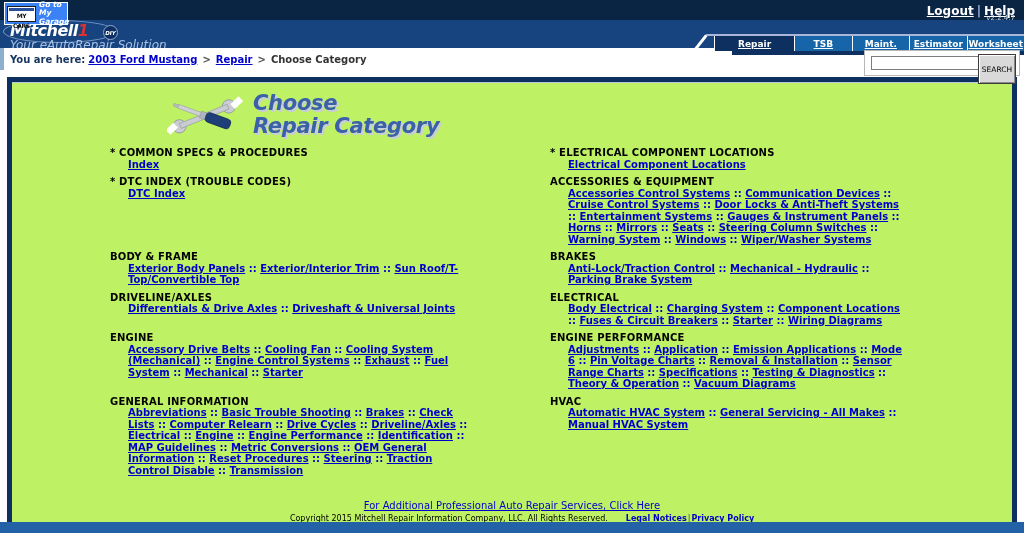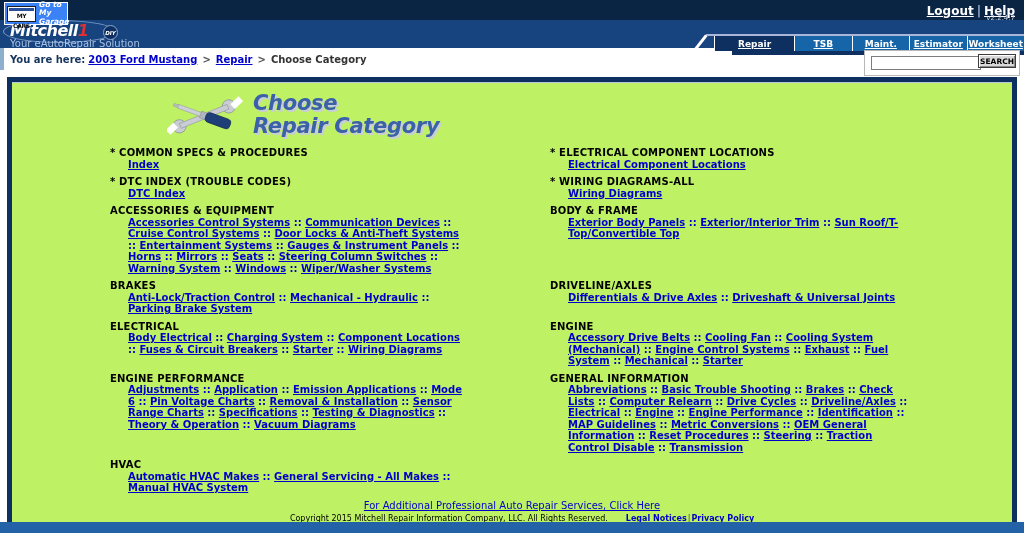--- a/index.html
+++ b/index.html
@@ -28,41 +28,41 @@
 
   .logobar { position:absolute; top:20px; left:0; width:100%; height:28px; background:#17437f; }
   .logo { position:absolute; left:10px; top:1px; width:130px; }
   .logo-text { font-size:16px; font-weight:bold; font-style:italic; color:#fff; letter-spacing:-0.5px; white-space:nowrap; }
   .logo-one { color:#e03030; }
   .logo-ellipse { position:absolute; left:-7px; top:-1px; width:112px; height:23px;
     border:1px solid rgba(170,195,230,0.65); border-radius:50%; pointer-events:none; }
   .diy-badge { position:absolute; left:93px; top:4px; width:15px; height:15px; border-radius:50%;
     background:#0d2f63; border:1px solid #8fa8cc; color:#fff; font-size:5.5px; font-weight:bold; font-style:italic;
     display:flex; align-items:center; justify-content:center; }
-  .logo-tagline { font-size:10px; color:#a9c2e4; margin-top:-2px; white-space:nowrap; }
+  .logo-tagline { font-size:12px; font-style:italic; color:#a9c2e4; margin-top:-2px; white-space:nowrap; }
 
   
   .tabs-assembly { position:absolute; top:34px; left:688px; right:0; height:21px; z-index:3; }
   .slash { position:absolute; left:10px; top:-1px; width:3px; height:22px; background:#fff; transform:rotate(38deg); }
   .accent-line { position:absolute; top:0; left:18px; right:0; height:2px; background:#a9b6d9; }
   .tabs { position:absolute; top:2px; left:26px; right:0; height:15px; display:flex; }
   .tab { background:#1565a8; border-left:1px solid #fff; flex:1; display:flex; align-items:center; justify-content:center; cursor:pointer; }
   .tab:first-child { flex:1.4; }
   .tab.active { background:#0e3060; }
   .tab span { color:#fff; font-size:9px; font-weight:bold; text-decoration:underline; white-space:nowrap; }
   .tab-understrip { position:absolute; top:17px; left:44px; right:0; height:4px; background:#0e3060; }
 
   
   .search-panel { position:absolute; top:50px; right:4px; width:156px; height:26px; background:#fff;
     border:1px solid #b8b8b8; z-index:5; }
   .search-input { position:absolute; left:6px; top:5px; width:110px; height:14px; border:1px solid #7d7d7d;
     font-size:9px; padding:0 2px; font-family:inherit; }
-  .search-btn { position:absolute; right:3px; top:3px; width:38px; height:14px; background:#d9d9d9;
+  .search-btn { position:absolute; right:3px; top:3px; width:38px; height:30px; background:#d9d9d9;
     border:1px solid #3c3c3c; box-shadow:inset 1px 1px 0 #ffffff, inset -1px -1px 0 #8a8a8a;
-    font-size:7.5px; font-weight:bold; color:#000; font-family:inherit; cursor:pointer; }
+    font-size:7.5px; font-weight:normal; color:#000; font-family:inherit; cursor:pointer; }
 
   
   .breadcrumb-row { position:absolute; top:48px; left:0; width:100%; height:40px; background:#fff; }
   .edge-strip { position:absolute; left:0; top:0; width:4px; height:22px; background:#8cb0cd; }
   .breadcrumb { position:absolute; left:10px; top:6px; font-size:10px; font-weight:bold; color:#16355e; white-space:nowrap; }
   .crumb-link { color:#0000cc; text-decoration:underline; margin:0 3px; }
   .crumb-sep { color:#555; margin:0 2px; }
   .crumb-current { color:#333; margin-left:3px; }
 
   
@@ -190,24 +190,20 @@
         </div>
         <div class="cat-section">
           <div class="cat-heading">* ELECTRICAL COMPONENT LOCATIONS</div>
           <div class="cat-links"><a>Electrical Component Locations</a></div>
         </div>
         <div class="cat-section">
           <div class="cat-heading">* DTC INDEX (TROUBLE CODES)</div>
           <div class="cat-links"><a>DTC Index</a></div>
         </div>
         <div class="cat-section">
-          <div class="cat-heading">* WIRING DIAGRAMS-ALL</div>
-          <div class="cat-links"><a>Wiring Diagrams</a></div>
-        </div>
-        <div class="cat-section">
           <div class="cat-heading">ACCESSORIES &amp; EQUIPMENT</div>
           <div class="cat-links"><a>Accessories Control Systems</a><span class="cat-sep"> :: </span><a>Communication Devices</a><span class="cat-sep"> :: </span><a>Cruise Control Systems</a><span class="cat-sep"> :: </span><a>Door Locks &amp; Anti-Theft Systems</a><span class="cat-sep"> :: </span><a>Entertainment Systems</a><span class="cat-sep"> :: </span><a>Gauges &amp; Instrument Panels</a><span class="cat-sep"> :: </span><a>Horns</a><span class="cat-sep"> :: </span><a>Mirrors</a><span class="cat-sep"> :: </span><a>Seats</a><span class="cat-sep"> :: </span><a>Steering Column Switches</a><span class="cat-sep"> :: </span><a>Warning System</a><span class="cat-sep"> :: </span><a>Windows</a><span class="cat-sep"> :: </span><a>Wiper/Washer Systems</a></div>
         </div>
         <div class="cat-section">
           <div class="cat-heading">BODY &amp; FRAME</div>
           <div class="cat-links"><a>Exterior Body Panels</a><span class="cat-sep"> :: </span><a>Exterior/Interior Trim</a><span class="cat-sep"> :: </span><a>Sun Roof/T-Top/Convertible Top</a></div>
         </div>
         <div class="cat-section">
           <div class="cat-heading">BRAKES</div>
           <div class="cat-links"><a>Anti-Lock/Traction Control</a><span class="cat-sep"> :: </span><a>Mechanical - Hydraulic</a><span class="cat-sep"> :: </span><a>Parking Brake System</a></div>
@@ -227,21 +223,21 @@
         <div class="cat-section">
           <div class="cat-heading">ENGINE PERFORMANCE</div>
           <div class="cat-links"><a>Adjustments</a><span class="cat-sep"> :: </span><a>Application</a><span class="cat-sep"> :: </span><a>Emission Applications</a><span class="cat-sep"> :: </span><a>Mode 6</a><span class="cat-sep"> :: </span><a>Pin Voltage Charts</a><span class="cat-sep"> :: </span><a>Removal &amp; Installation</a><span class="cat-sep"> :: </span><a>Sensor Range Charts</a><span class="cat-sep"> :: </span><a>Specifications</a><span class="cat-sep"> :: </span><a>Testing &amp; Diagnostics</a><span class="cat-sep"> :: </span><a>Theory &amp; Operation</a><span class="cat-sep"> :: </span><a>Vacuum Diagrams</a></div>
         </div>
         <div class="cat-section">
           <div class="cat-heading">GENERAL INFORMATION</div>
           <div class="cat-links"><a>Abbreviations</a><span class="cat-sep"> :: </span><a>Basic Trouble Shooting</a><span class="cat-sep"> :: </span><a>Brakes</a><span class="cat-sep"> :: </span><a>Check Lists</a><span class="cat-sep"> :: </span><a>Computer Relearn</a><span class="cat-sep"> :: </span><a>Drive Cycles</a><span class="cat-sep"> :: </span><a>Driveline/Axles</a><span class="cat-sep"> :: </span><a>Electrical</a><span class="cat-sep"> :: </span><a>Engine</a><span class="cat-sep"> :: </span><a>Engine Performance</a><span class="cat-sep"> :: </span><a>Identification</a><span class="cat-sep"> :: </span><a>MAP Guidelines</a><span class="cat-sep"> :: </span><a>Metric Conversions</a><span class="cat-sep"> :: </span><a>OEM General Information</a><span class="cat-sep"> :: </span><a>Reset Procedures</a><span class="cat-sep"> :: </span><a>Steering</a><span class="cat-sep"> :: </span><a>Traction Control Disable</a><span class="cat-sep"> :: </span><a>Transmission</a></div>
         </div>
         <div class="cat-section">
           <div class="cat-heading">HVAC</div>
-          <div class="cat-links"><a>Automatic HVAC Makes</a><span class="cat-sep"> :: </span><a>General Servicing - All Makes</a><span class="cat-sep"> :: </span><a>Manual HVAC System</a></div>
+          <div class="cat-links"><a>Automatic HVAC System</a><span class="cat-sep"> :: </span><a>General Servicing - All Makes</a><span class="cat-sep"> :: </span><a>Manual HVAC System</a></div>
         </div>
       </div>
 
   </div>
 </div>
 
 <div class="footer">
   <div class="promo"><a>For Additional Professional Auto Repair Services, Click Here</a></div>
   <div class="copyright-line">
     <span>Copyright 2015 Mitchell Repair Information Company, LLC.  All Rights Reserved.</span><span class="gap"></span><a>Legal Notices</a><span class="foot-sep">|</span><a>Privacy Policy</a>

